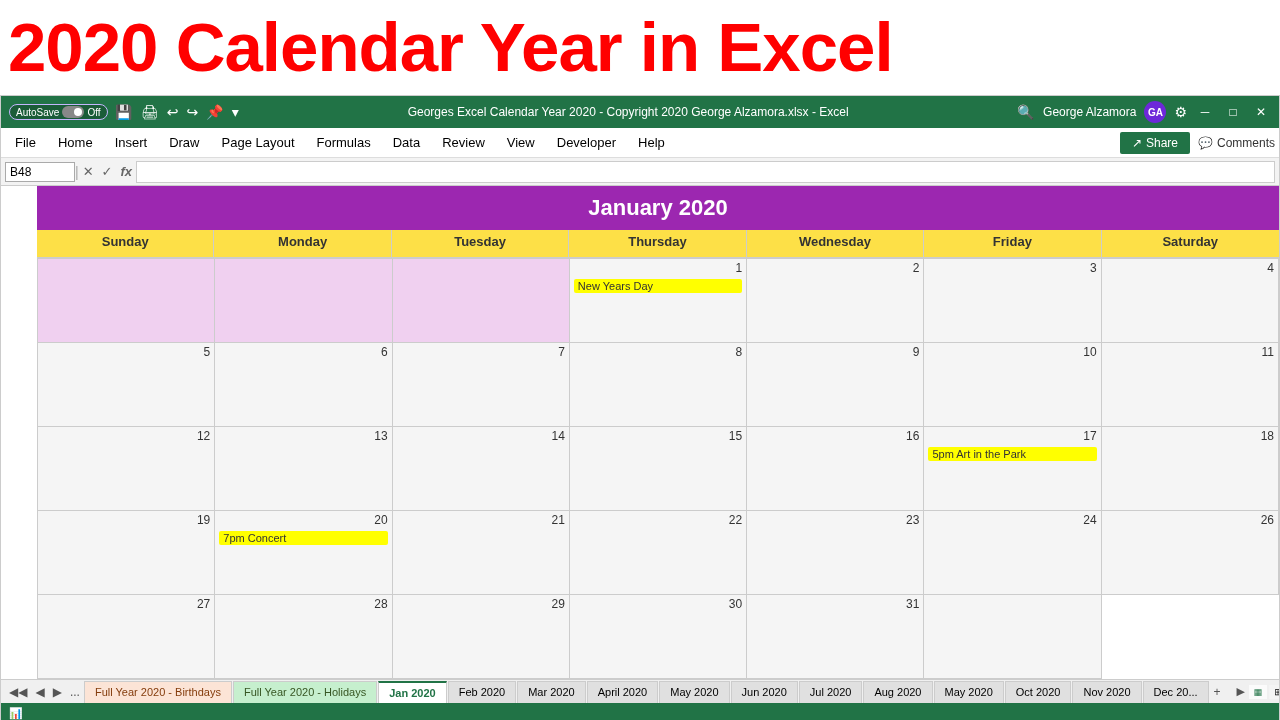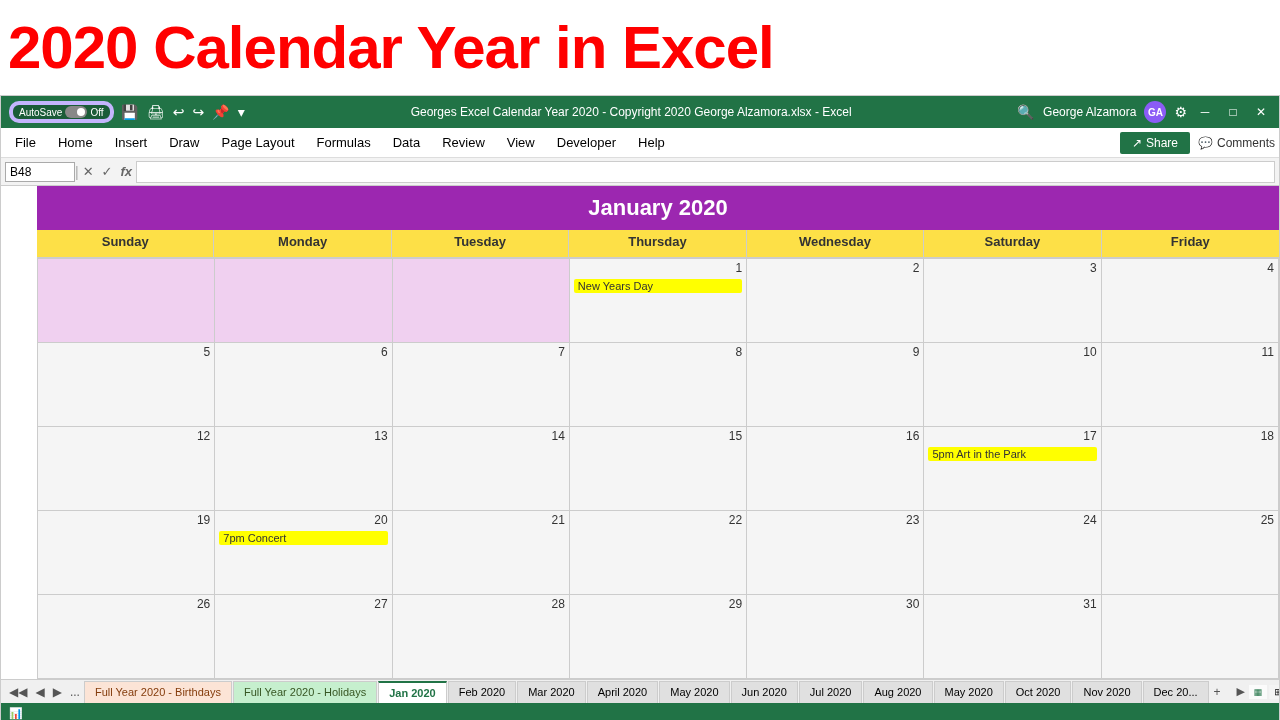--- a/index.html
+++ b/index.html
@@ -7,21 +7,21 @@
 
     
     #title-banner {
       background: #fff;
       padding: 4px 8px;
       height: 95px;
       display: flex;
       align-items: center;
     }
     #title-banner h1 {
-      font-size: 60px;
+      font-size: 69px;
       font-weight: 900;
       color: red;
       letter-spacing: -1px;
     }
 
     
     #excel-wrapper {
       height: 625px;
       border: 1px solid #ccc;
     }
@@ -35,21 +35,21 @@
       align-items: center;
       justify-content: space-between;
       padding: 0 8px;
       font-size: 12px;
     }
     #title-bar-left { display: flex; align-items: center; gap: 8px; }
     #title-bar-center { flex: 1; text-align: center; font-size: 12px; }
     #title-bar-right { display: flex; align-items: center; gap: 8px; }
     .autosave-badge {
       background: #1a5c38;
-      border: 4px solid #c4b5fd;
+      border: 1px solid #c4b5fd;
       border-radius: 10px;
       padding: 1px 6px;
       font-size: 10px;
       display: flex; align-items: center; gap: 3px;
     }
     .toggle-off {
       background: #888;
       border-radius: 8px;
       width: 22px; height: 12px;
       display: inline-block;
@@ -63,21 +63,21 @@
       background: white;
       border-radius: 50%;
     }
     .win-btn {
       width: 20px; height: 20px;
       display: inline-flex; align-items: center; justify-content: center;
       font-size: 12px; cursor: pointer; color: white;
     }
     .user-avatar {
       width: 22px; height: 22px;
-      background: #8b5cf6;
+      background: #6d28d9;
       border-radius: 50%;
       display: inline-flex; align-items: center; justify-content: center;
       font-size: 10px; font-weight: bold; color: white;
     }
     .toolbar-icon { font-size: 14px; cursor: pointer; color: white; }
 
     
     #menu-bar {
       background: #fff;
       border-bottom: 1px solid #ddd;
@@ -339,22 +339,22 @@
     <div id="calendar-header">
       <span>January 2020</span>
     </div>
 
     <div id="day-headers">
       <div class="day-header">Sunday</div>
       <div class="day-header">Monday</div>
       <div class="day-header">Tuesday</div>
       <div class="day-header">Thursday</div>
       <div class="day-header">Wednesday</div>
+      <div class="day-header">Friday</div>
       <div class="day-header">Saturday</div>
-      <div class="day-header">Friday</div>
     </div>
 
     <div id="calendar-grid">
     <div class="cal-cell empty"></div>
         <div class="cal-cell empty"></div>
         <div class="cal-cell empty"></div>
         <div class="cal-cell">
           <span class="day-num">1</span>
           <div class="event-bar">New Years Day</div>
         </div>
@@ -421,23 +421,20 @@
           <span class="day-num">21</span>
         </div>
         <div class="cal-cell">
           <span class="day-num">22</span>
         </div>
         <div class="cal-cell">
           <span class="day-num">23</span>
         </div>
         <div class="cal-cell">
           <span class="day-num">24</span>
-        </div>
-        <div class="cal-cell">
-          <span class="day-num">25</span>
         </div>
         <div class="cal-cell">
           <span class="day-num">26</span>
         </div>
         <div class="cal-cell">
           <span class="day-num">27</span>
         </div>
         <div class="cal-cell">
           <span class="day-num">28</span>
         </div>

